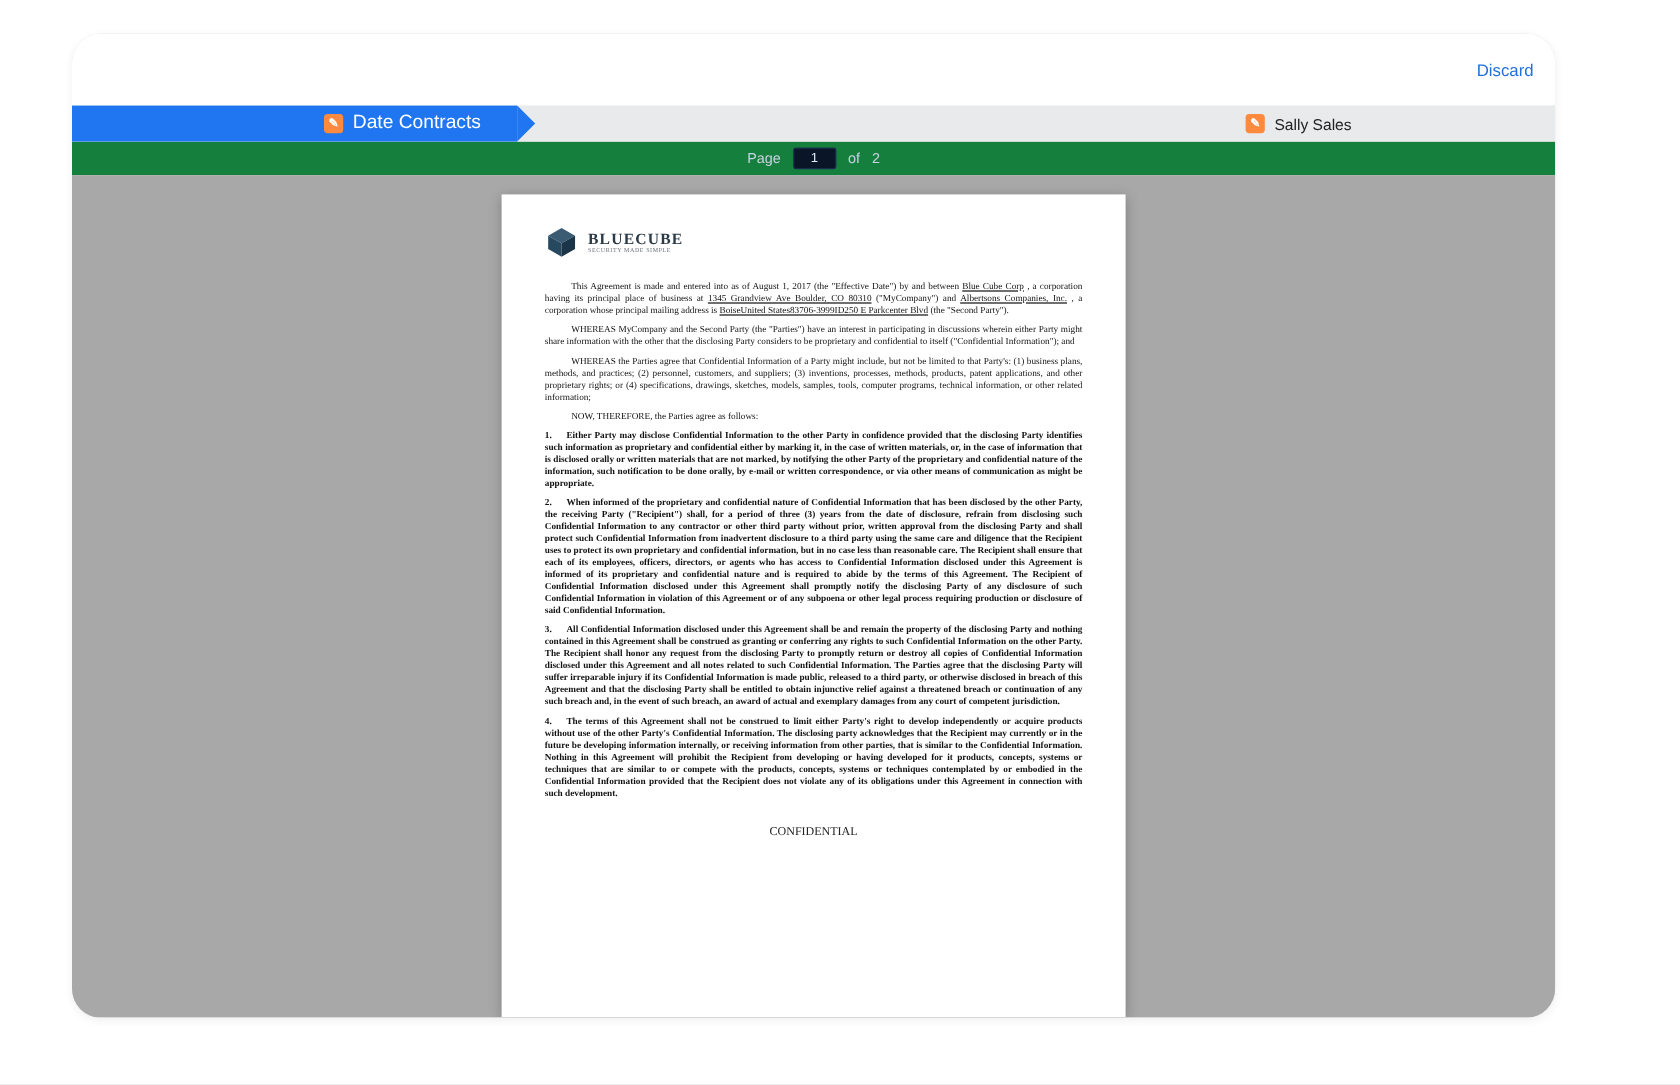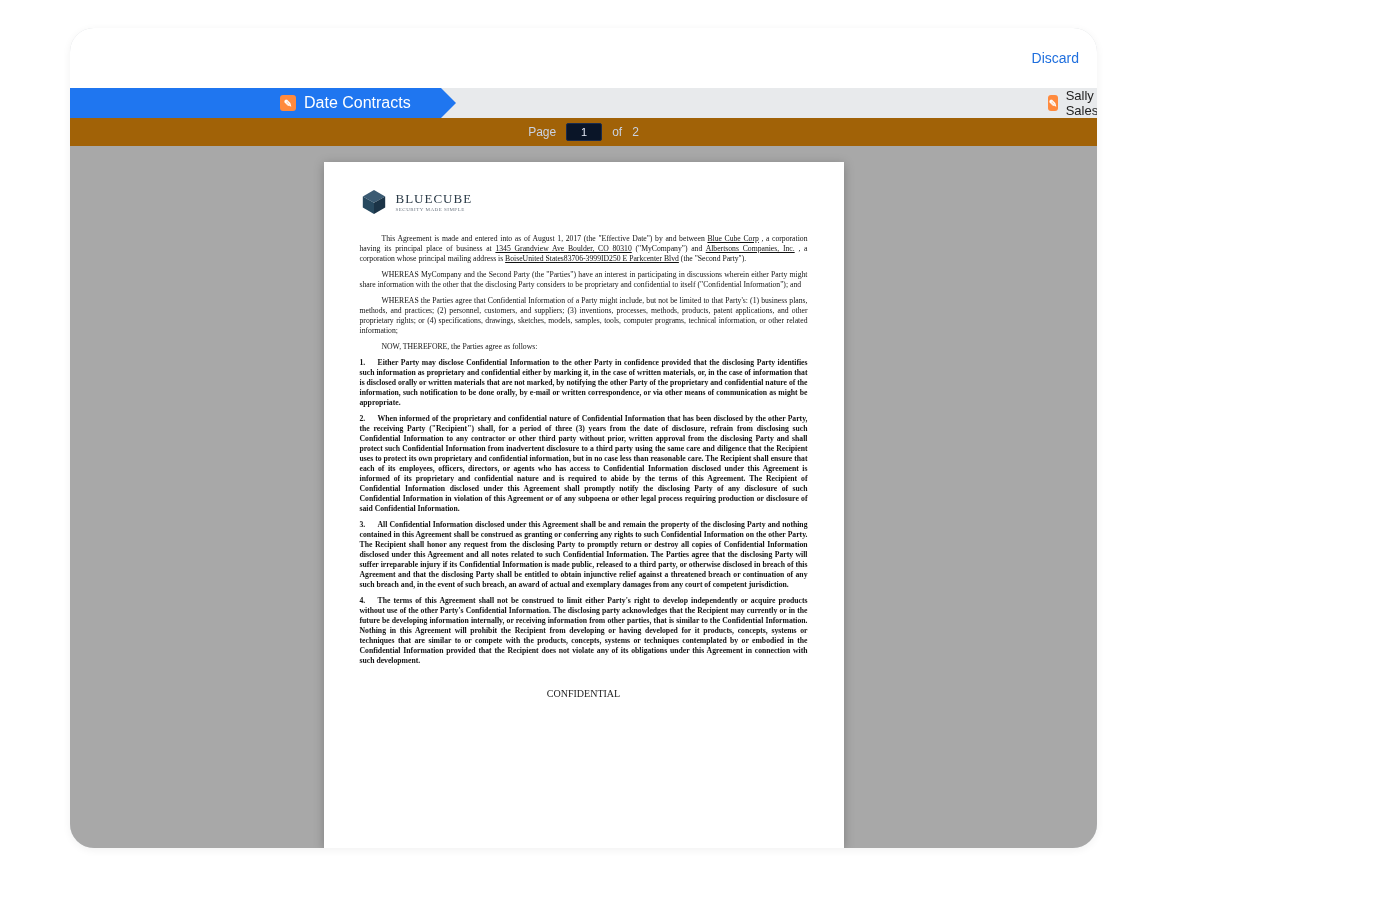--- a/index.html
+++ b/index.html
@@ -5,23 +5,23 @@
   * { margin: 0; padding: 0; box-sizing: border-box; }
   body {
     font-family: -apple-system, BlinkMacSystemFont, "Segoe UI", Helvetica, Arial, sans-serif;
     background: #ffffff;
     width: 1400px;
     height: 904px;
     overflow: hidden;
   }
   .outer-frame {
     position: absolute;
-    left: 70px;
+    left: 60px;
     top: 28px;
-    width: 1027px;
+    width: 1236px;
     height: 820px;
     border-radius: 24px;
     background: #f3f3f4;
     box-shadow: inset 0 0 0 2px #d8dcdf, 0 2px 8px rgba(0,0,0,0.06);
     overflow: hidden;
   }
   .top-bar {
     height: 60px;
     background: #ffffff;
     display:flex;
@@ -77,21 +77,21 @@
     display:inline-flex;align-items:center;justify-content:center;
     color:#fff;font-size:10px;font-weight:bold;
   }
   .signer-inactive{
     position:absolute;
     left: 960px;
     height:100%;
   }
   .page-bar{
     height:28px;
-    background:#a16207;
+    background:#15803d;
     display:flex;
     align-items:center;
     justify-content:center;
     gap:10px;
     color:#c9d2e3;
     font-size:12px;
   }
   .page-input{
     width:36px;height:18px;
     background:#0a1528;
@@ -125,21 +125,21 @@
   }
   .logo-row{
     display:flex;align-items:center;gap:8px;margin-bottom:18px;
   }
   .cube-mark{
     width:28px;height:28px;
   }
   .logo-text{
     display:flex;flex-direction:column;line-height:1;
   }
-  .logo-main{font-weight:400;letter-spacing:1px;font-size:13px;color:#2a3a47;}
+  .logo-main{font-weight:700;letter-spacing:1px;font-size:13px;color:#2a3a47;}
   .logo-sub{font-size:5px;color:#6b7580;letter-spacing:0.5px;margin-top:2px;}
   .doc-title{
     text-align:center;
     font-weight:700;
     font-size:11px;
     letter-spacing:0.3px;
     margin:20px 0 22px;
   }
   .body-text{
     font-size:7.7px;

